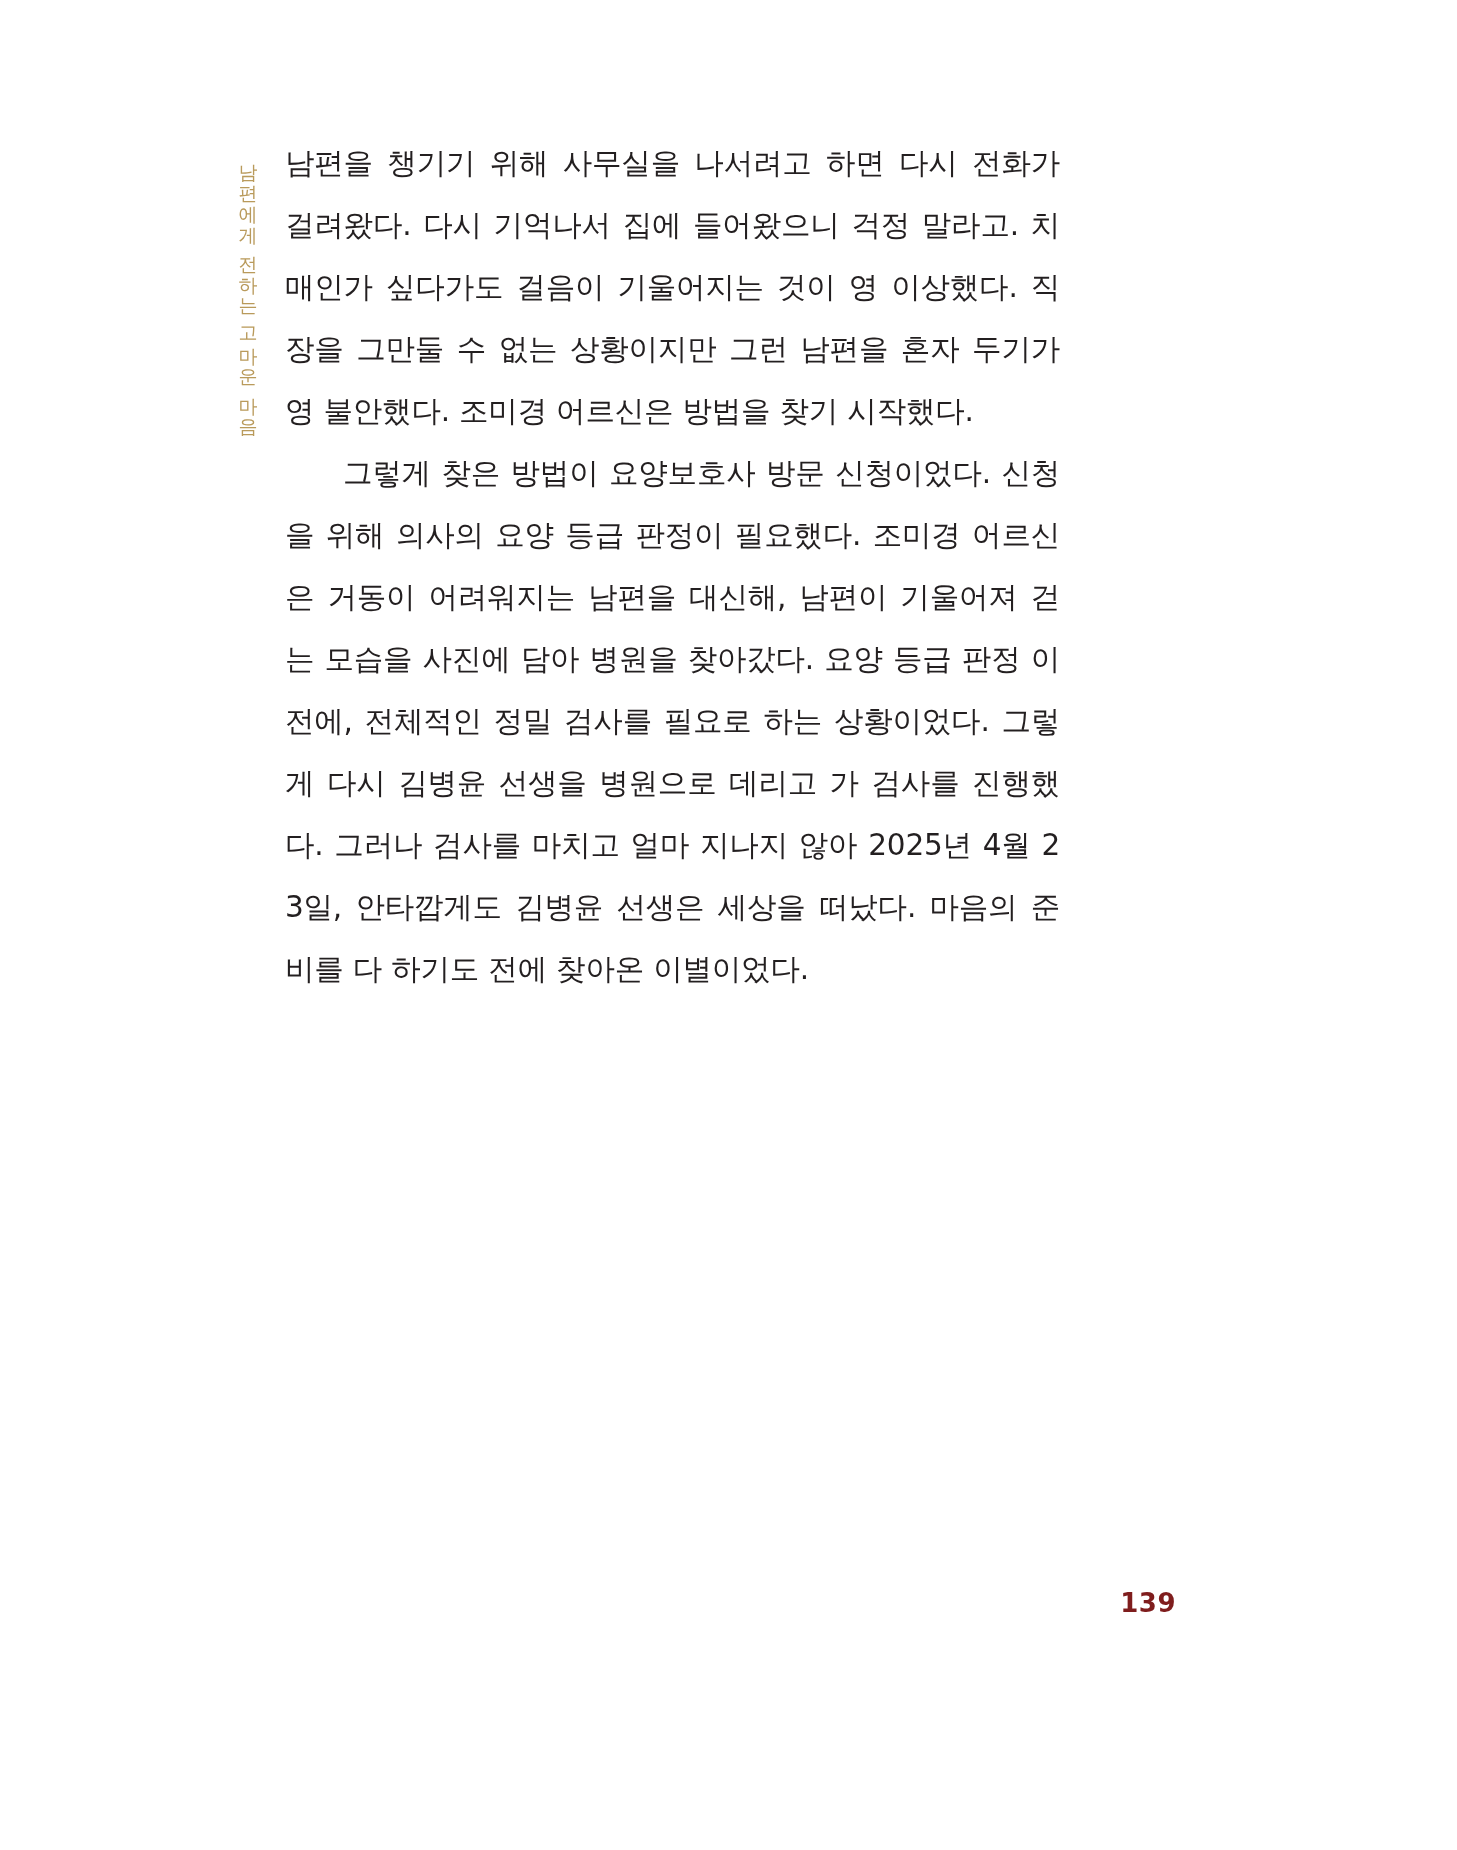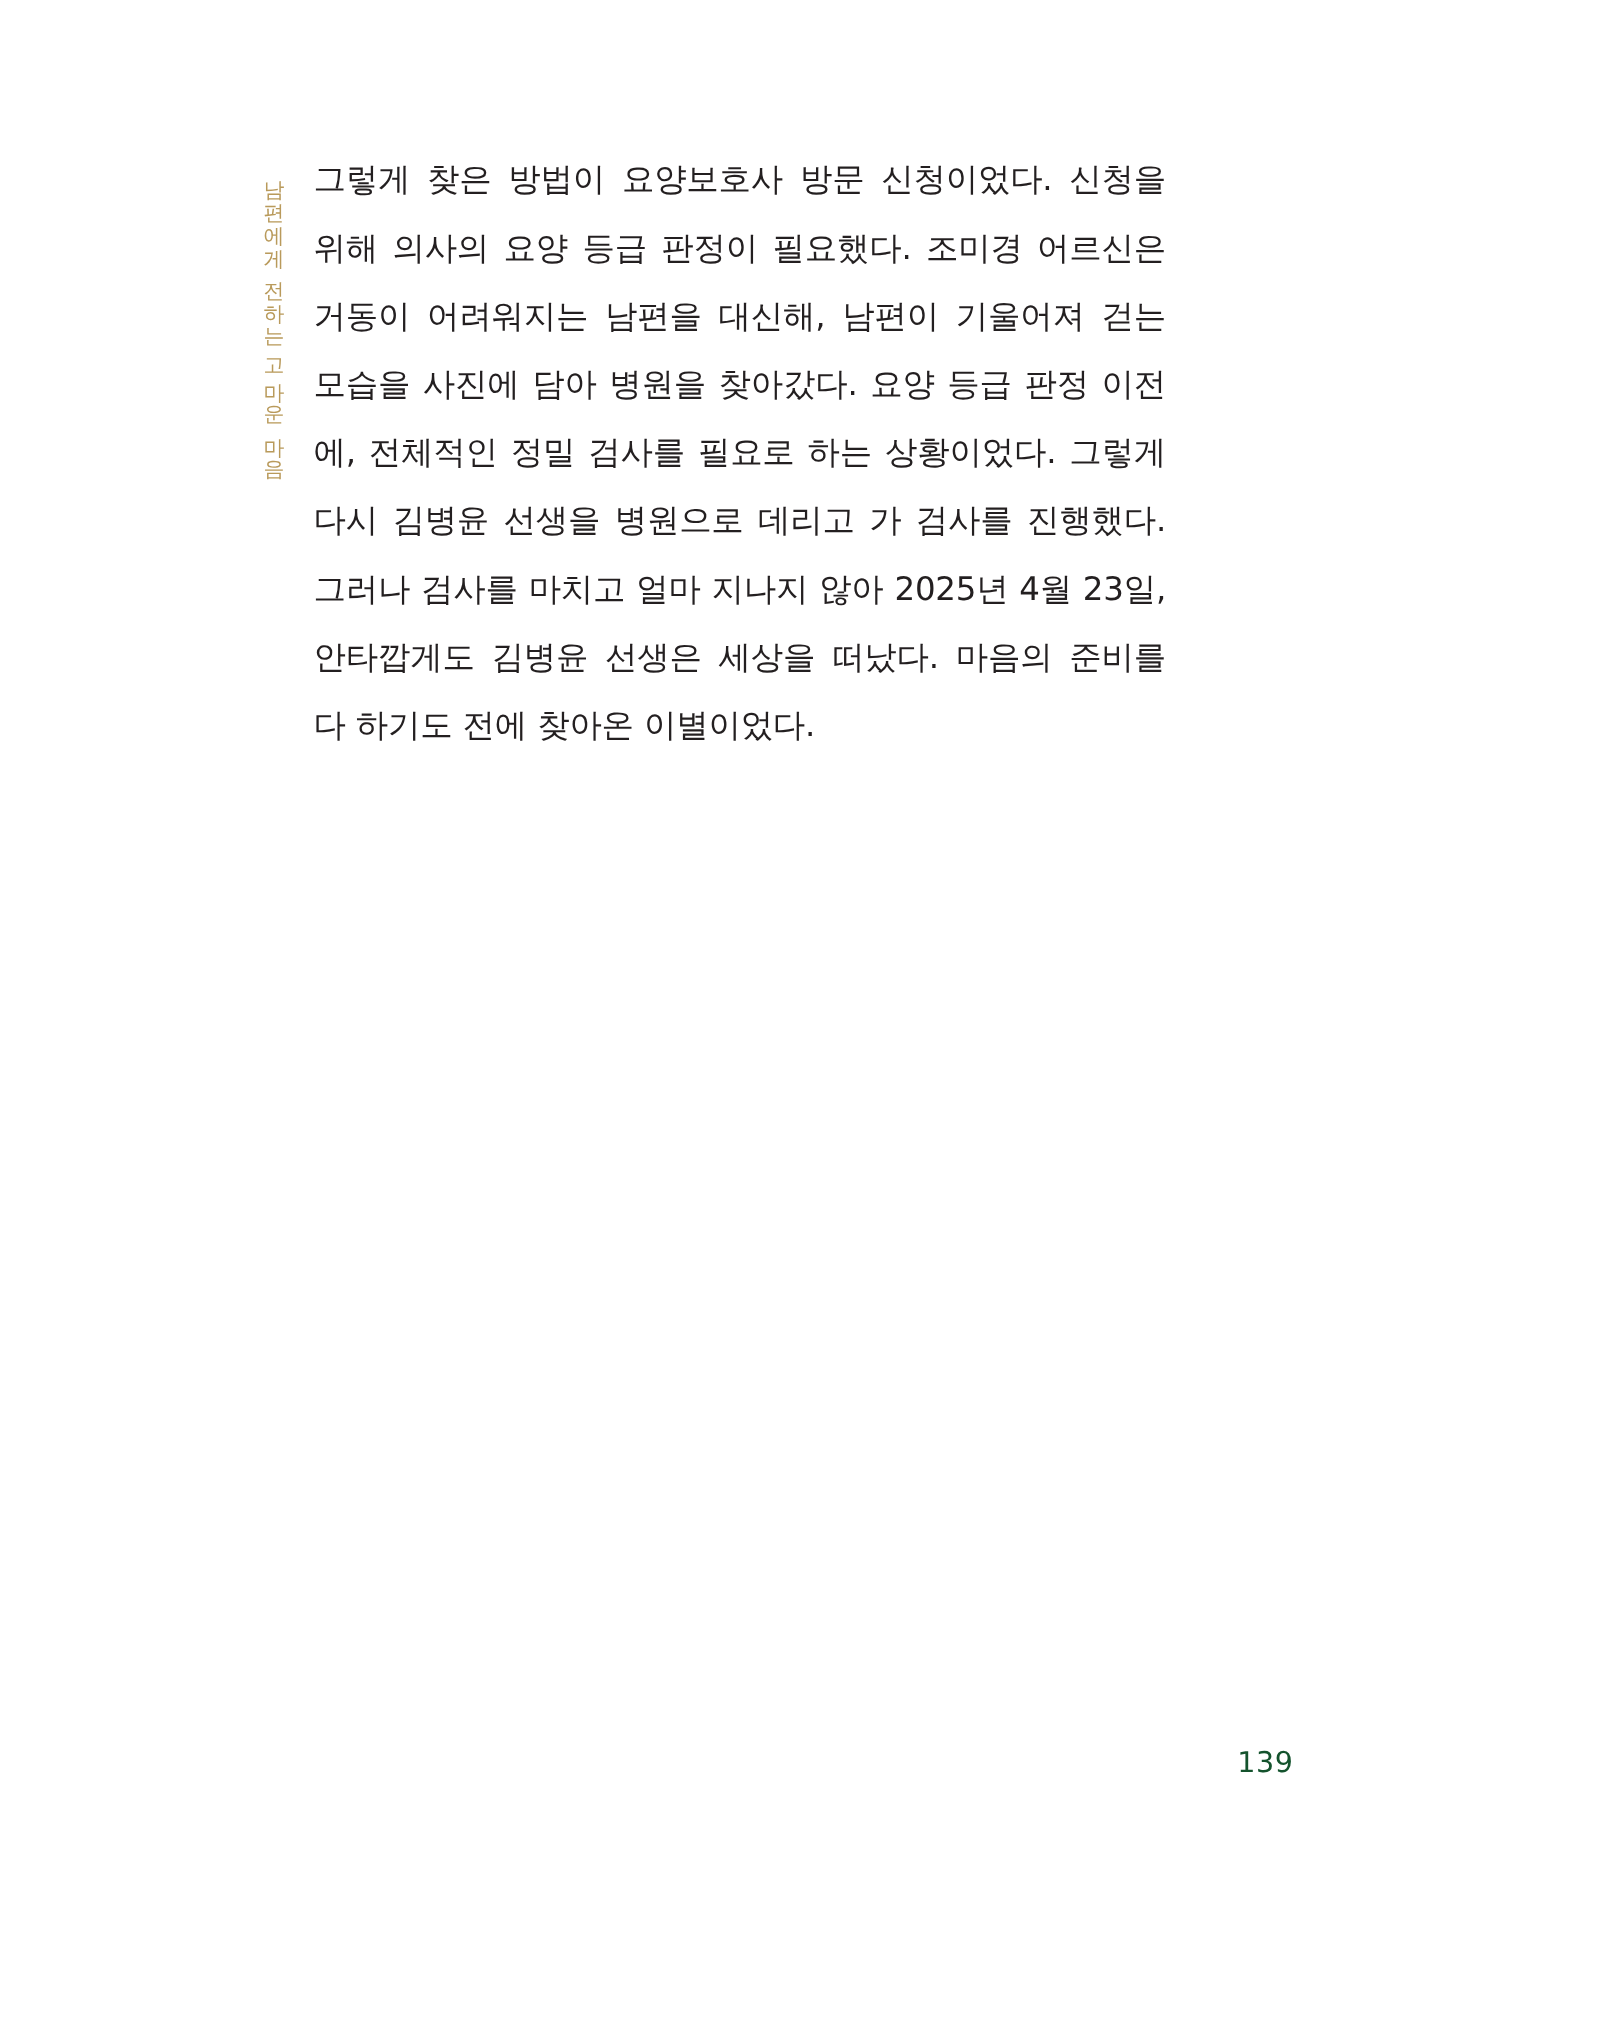--- a/index.html
+++ b/index.html
@@ -59,31 +59,32 @@
   .para + .para {
     text-indent: 58px;
   }
 
   
   .folio {
     position: absolute;
     right: 281px;
     bottom: 232px;
     font-size: 26px;
-    font-weight: normal;
-    color: #14532d;
+    font-weight: bold;
+    color: #7f1d1d;
     letter-spacing: 0.5px;
   }
 </style>
 </head>
 <body>
 
 <div class="page">
 
   <div class="running-head">남편에게 전하는 고마운 마음</div>
 
   <div class="text-column">
+    <p class="para">남편을 챙기기 위해 사무실을 나서려고 하면 다시 전화가 걸려왔다. 다시 기억나서 집에 들어왔으니 걱정 말라고. 치매인가 싶다가도 걸음이 기울어지는 것이 영 이상했다. 직장을 그만둘 수 없는 상황이지만 그런 남편을 혼자 두기가 영 불안했다. 조미경 어르신은 방법을 찾기 시작했다.</p>
     <p class="para">그렇게 찾은 방법이 요양보호사 방문 신청이었다. 신청을 위해 의사의 요양 등급 판정이 필요했다. 조미경 어르신은 거동이 어려워지는 남편을 대신해, 남편이 기울어져 걷는 모습을 사진에 담아 병원을 찾아갔다. 요양 등급 판정 이전에, 전체적인 정밀 검사를 필요로 하는 상황이었다. 그렇게 다시 김병윤 선생을 병원으로 데리고 가 검사를 진행했다. 그러나 검사를 마치고 얼마 지나지 않아 2025년 4월 23일, 안타깝게도 김병윤 선생은 세상을 떠났다. 마음의 준비를 다 하기도 전에 찾아온 이별이었다.</p>
   </div>
 
   <div class="folio">139</div>
 
 </div>
 
 </body></html>

